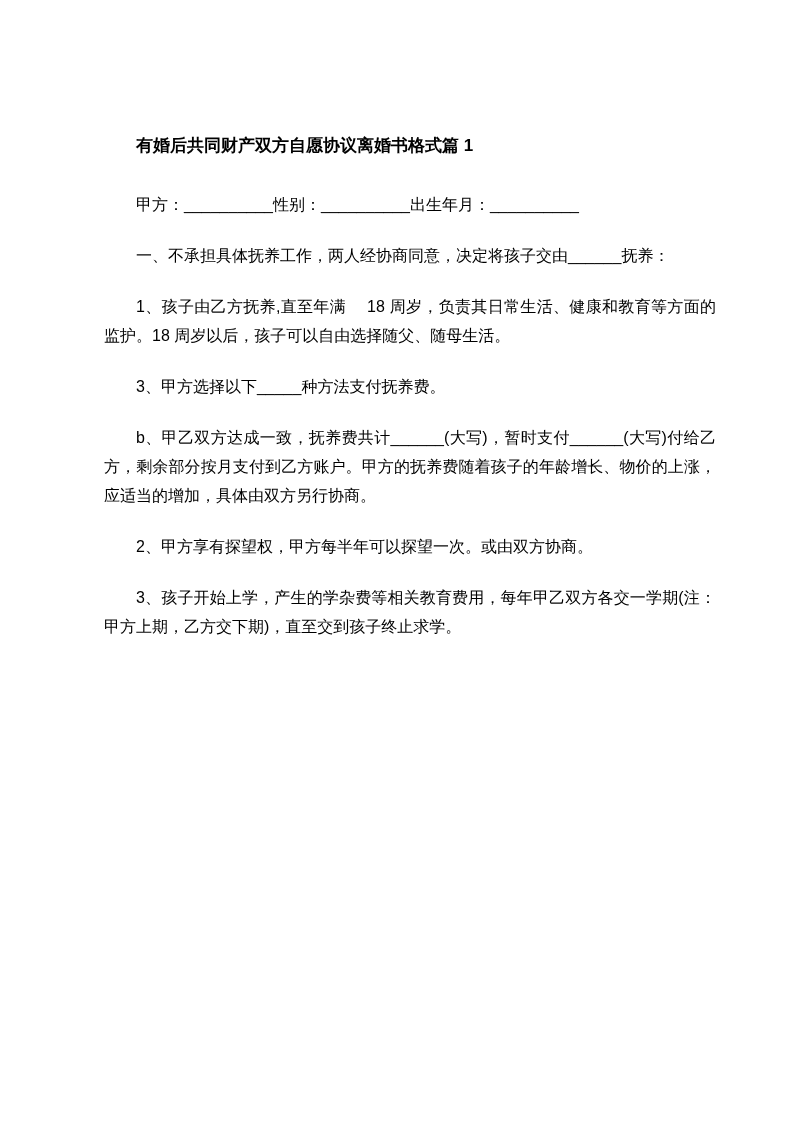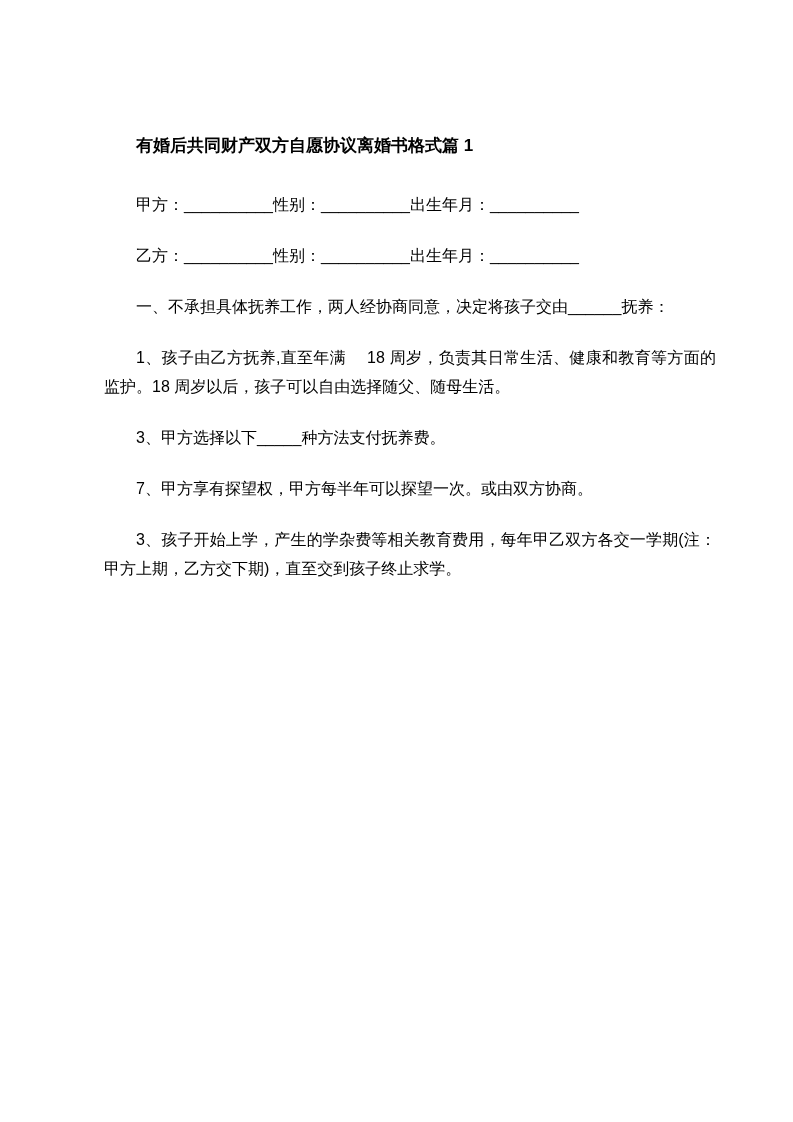--- a/index.html
+++ b/index.html
@@ -39,20 +39,20 @@
     overflow-wrap: anywhere;
   }
 </style>
 </head>
 <body>
 
 <div class="page">
   <h1 class="doc-title">有婚后共同财产双方自愿协议离婚书格式篇 1</h1>
   <div id="paragraphs">
       <p class="para">甲方：__________性别：__________出生年月：__________</p>
-      <p class="para">乙方：__________性别：__________出生年月：__________</p>
       <p class="para">一、不承担具体抚养工作，两人经协商同意，决定将孩子交由______抚养：</p>
       <p class="para">1、孩子由乙方抚养,直至年满　 18 周岁，负责其日常生活、健康和教育等方面的监护。18 周岁以后，孩子可以自由选择随父、随母生活。</p>
       <p class="para">3、甲方选择以下_____种方法支付抚养费。</p>
-      <p class="para">7、甲方享有探望权，甲方每半年可以探望一次。或由双方协商。</p>
+      <p class="para">b、甲乙双方达成一致，抚养费共计______(大写)，暂时支付______(大写)付给乙方，剩余部分按月支付到乙方账户。甲方的抚养费随着孩子的年龄增长、物价的上涨，应适当的增加，具体由双方另行协商。</p>
+      <p class="para">2、甲方享有探望权，甲方每半年可以探望一次。或由双方协商。</p>
       <p class="para">3、孩子开始上学，产生的学杂费等相关教育费用，每年甲乙双方各交一学期(注：甲方上期，乙方交下期)，直至交到孩子终止求学。</p>
     </div>
 </div>
 
 </body></html>

